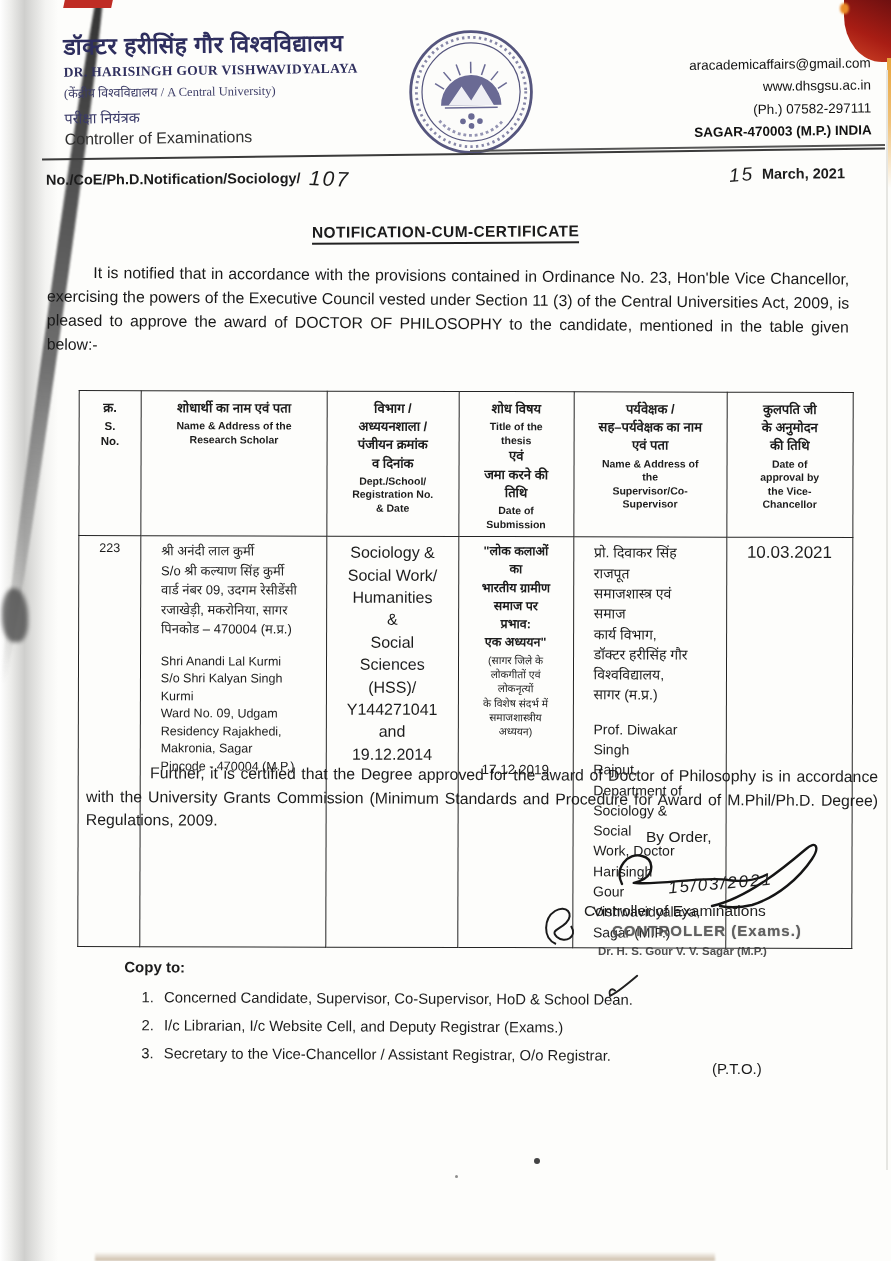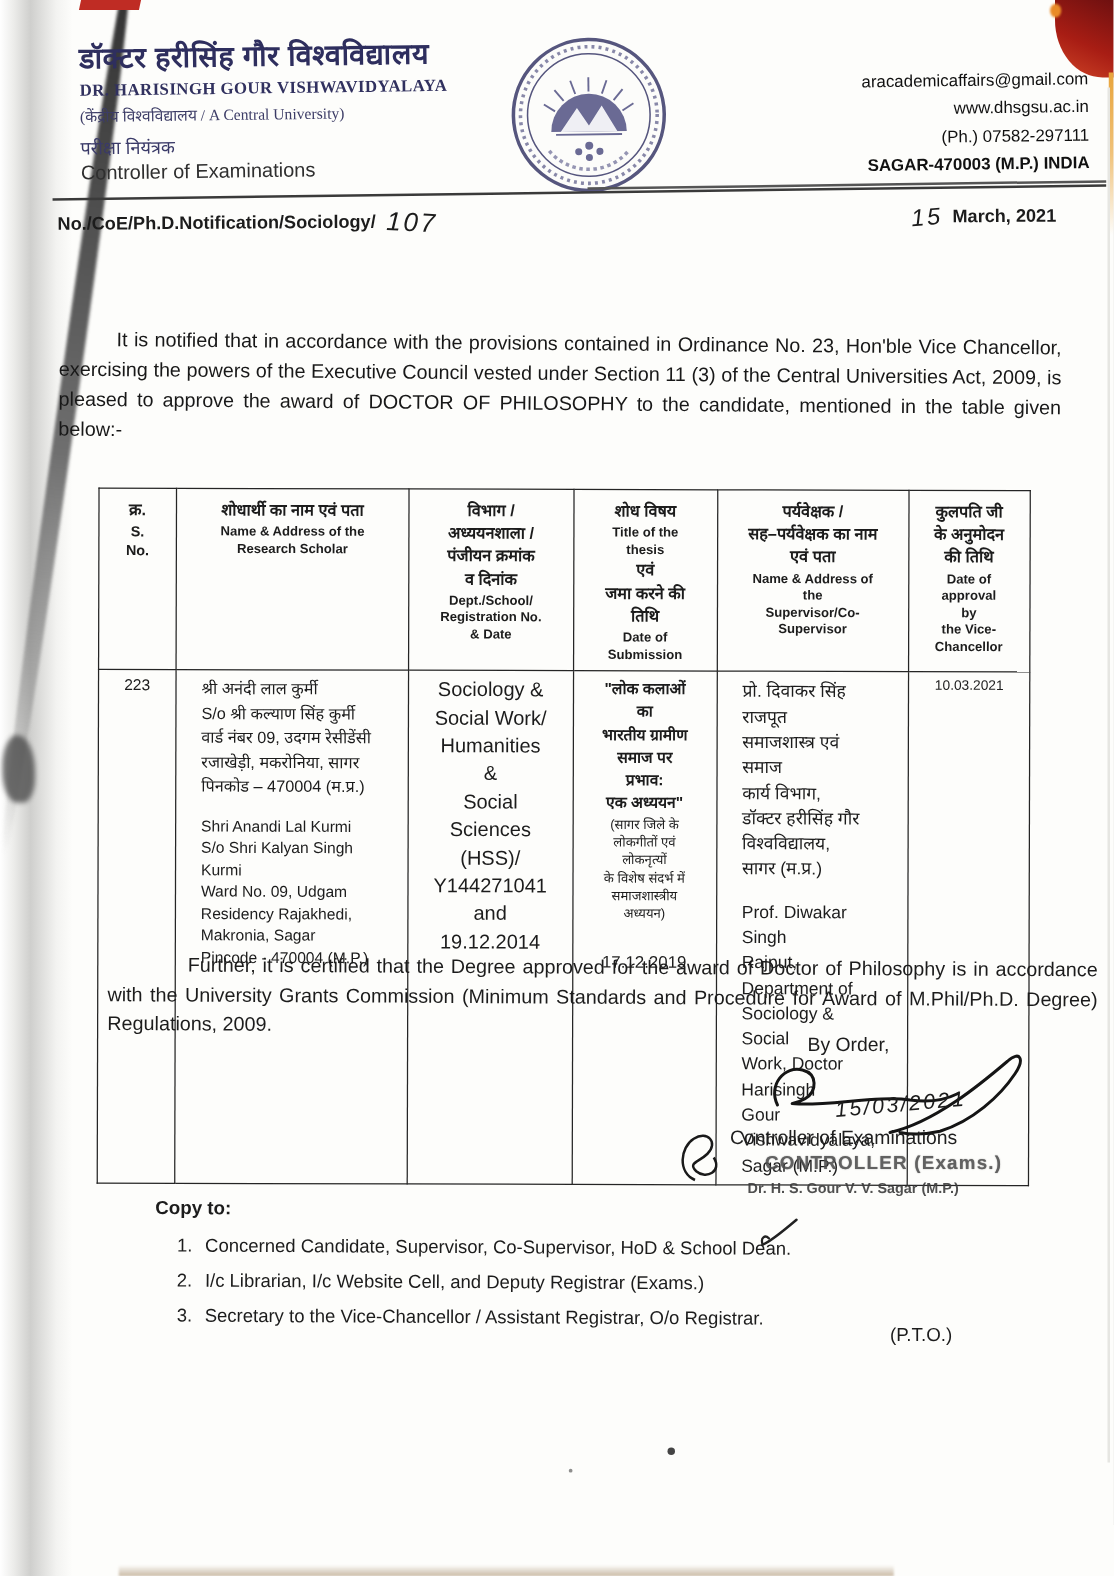--- a/index.html
+++ b/index.html
@@ -64,21 +64,21 @@
   .cell-sno{font-size:12.5px;text-align:center;padding-top:8px;}
   .cell-scholar{font-size:13px;line-height:1.5;padding-left:9px;}
   .cell-scholar .en-block{font-size:12.5px;line-height:1.4;margin-top:14px;}
   .cell-dept{font-size:16px;line-height:1.4;text-align:center;padding-top:6px;}
   .cell-thesis{text-align:center;}
   .thesis-title{font-size:12.5px;font-weight:600;line-height:1.45;}
   .thesis-note{font-size:10.5px;line-height:1.35;margin-top:2px;}
   .thesis-date{font-size:13.5px;margin-top:24px;}
   .cell-super{font-size:14px;line-height:1.45;padding-left:7px;}
   .cell-super .en-block{margin-top:14px;}
-  .cell-approval{font-size:11px;text-align:right;padding-top:8px;}
+  .cell-approval{font-size:17px;text-align:left;padding-top:8px;}
   
   .by-order{position:absolute;top:828px;left:646px;font-size:15.5px;}
   .sig-block{position:absolute;top:838px;left:540px;width:346px;height:150px;}
   .sig-svg{position:absolute;left:66px;top:0;}
   .sig-date{position:absolute;left:128px;top:36px;font-size:17px;transform:rotate(-5deg);letter-spacing:2px;}
   .sig-designation{position:absolute;left:44px;top:64px;font-size:15.5px;color:#1e1e1e;}
   .sig-flourish{position:absolute;left:-2px;top:62px;}
   .stamp-title{position:absolute;left:72px;top:84px;font-size:15px;font-weight:700;color:#4c4c4c;
     letter-spacing:1px;opacity:.88;text-shadow:0 0 1px #777;}
   .stamp-org{position:absolute;left:58px;top:107px;font-size:11.5px;font-weight:700;color:#3d3d3d;opacity:.9;}
@@ -154,20 +154,23 @@
 
   <div class="ref-line">
     <div>
       <span>No./CoE/Ph.D.Notification/Sociology/</span><span class="handwriting ref-num">107</span>
     </div>
     <div class="ref-date-group">
       <span class="handwriting ref-day">15</span><span>March, 2021</span>
     </div>
   </div>
 
+  <div class="doc-title-wrap">
+    <span class="doc-title">NOTIFICATION-CUM-CERTIFICATE</span>
+  </div>
 
   <div class="intro">It is notified that in accordance with the provisions contained in Ordinance No. 23, Hon'ble Vice Chancellor, exercising the powers of the Executive Council vested under Section 11 (3) of the Central Universities Act, 2009, is pleased to approve the award of DOCTOR OF PHILOSOPHY to the candidate, mentioned in the table given below:-</div>
 
   <table class="main-table">
     <colgroup>
       <col style="width:52px">
         <col style="width:186px">
         <col style="width:116px">
       <col style="width:115px">
         <col style="width:153px">

